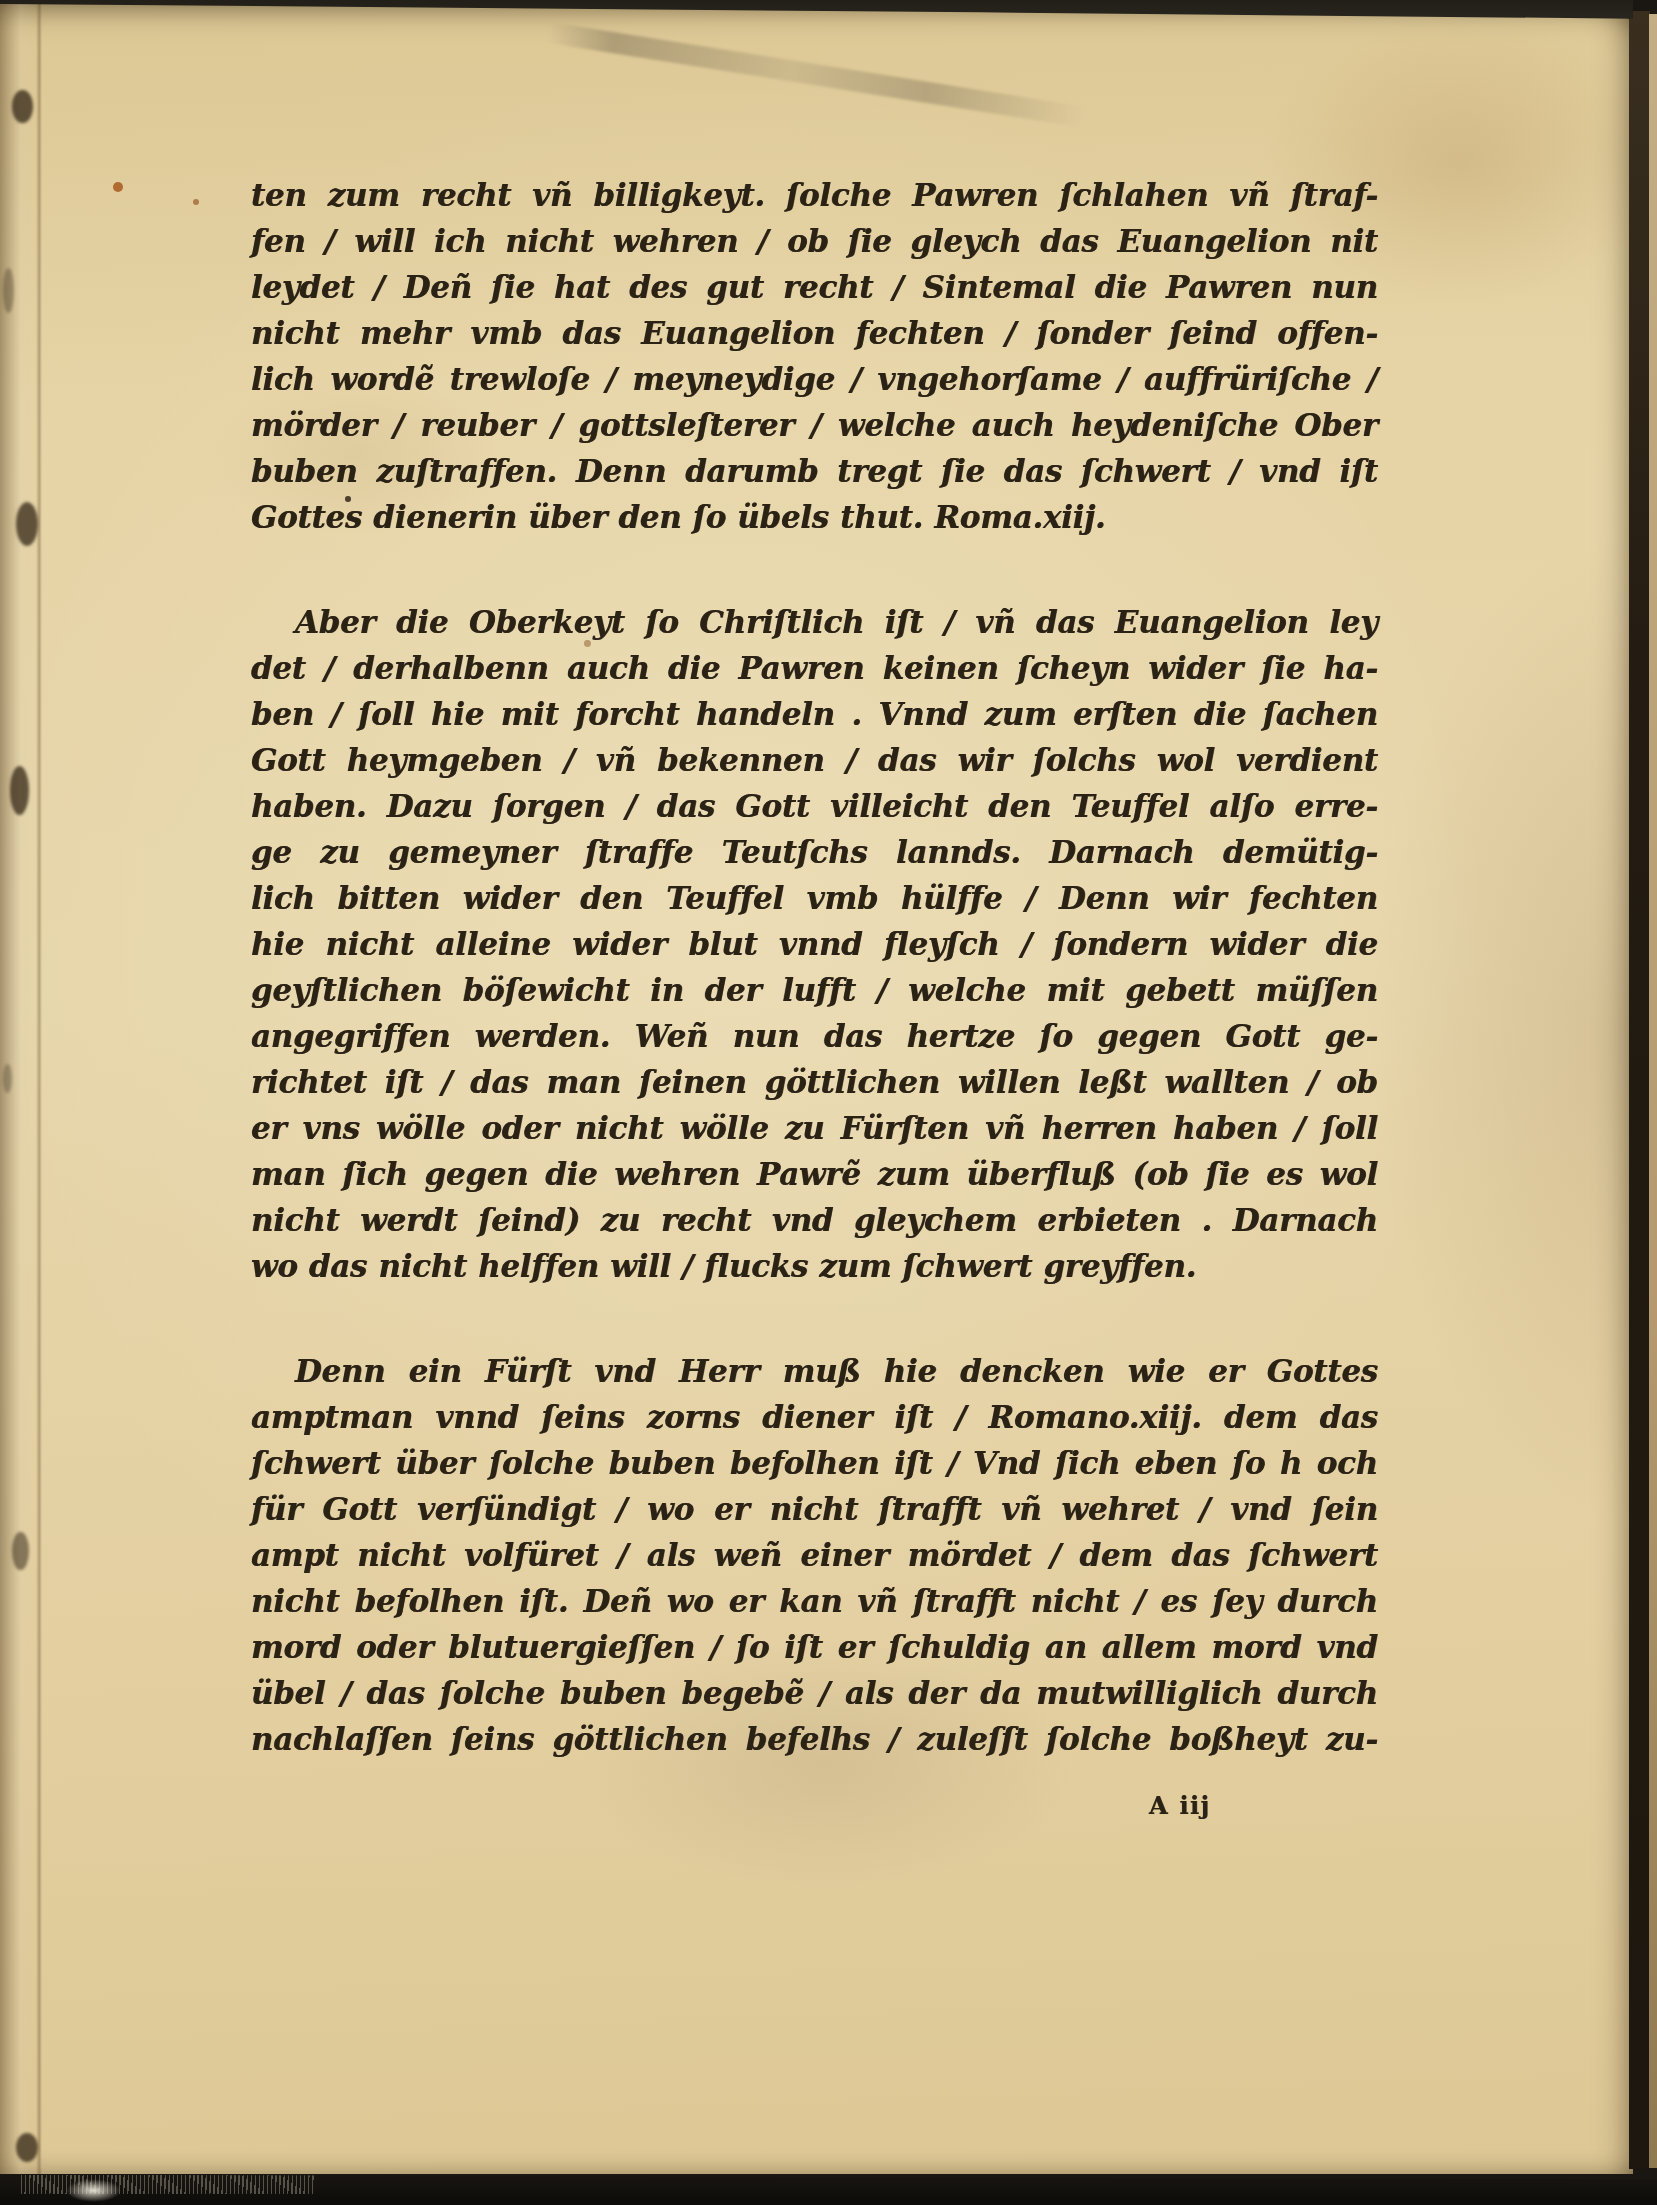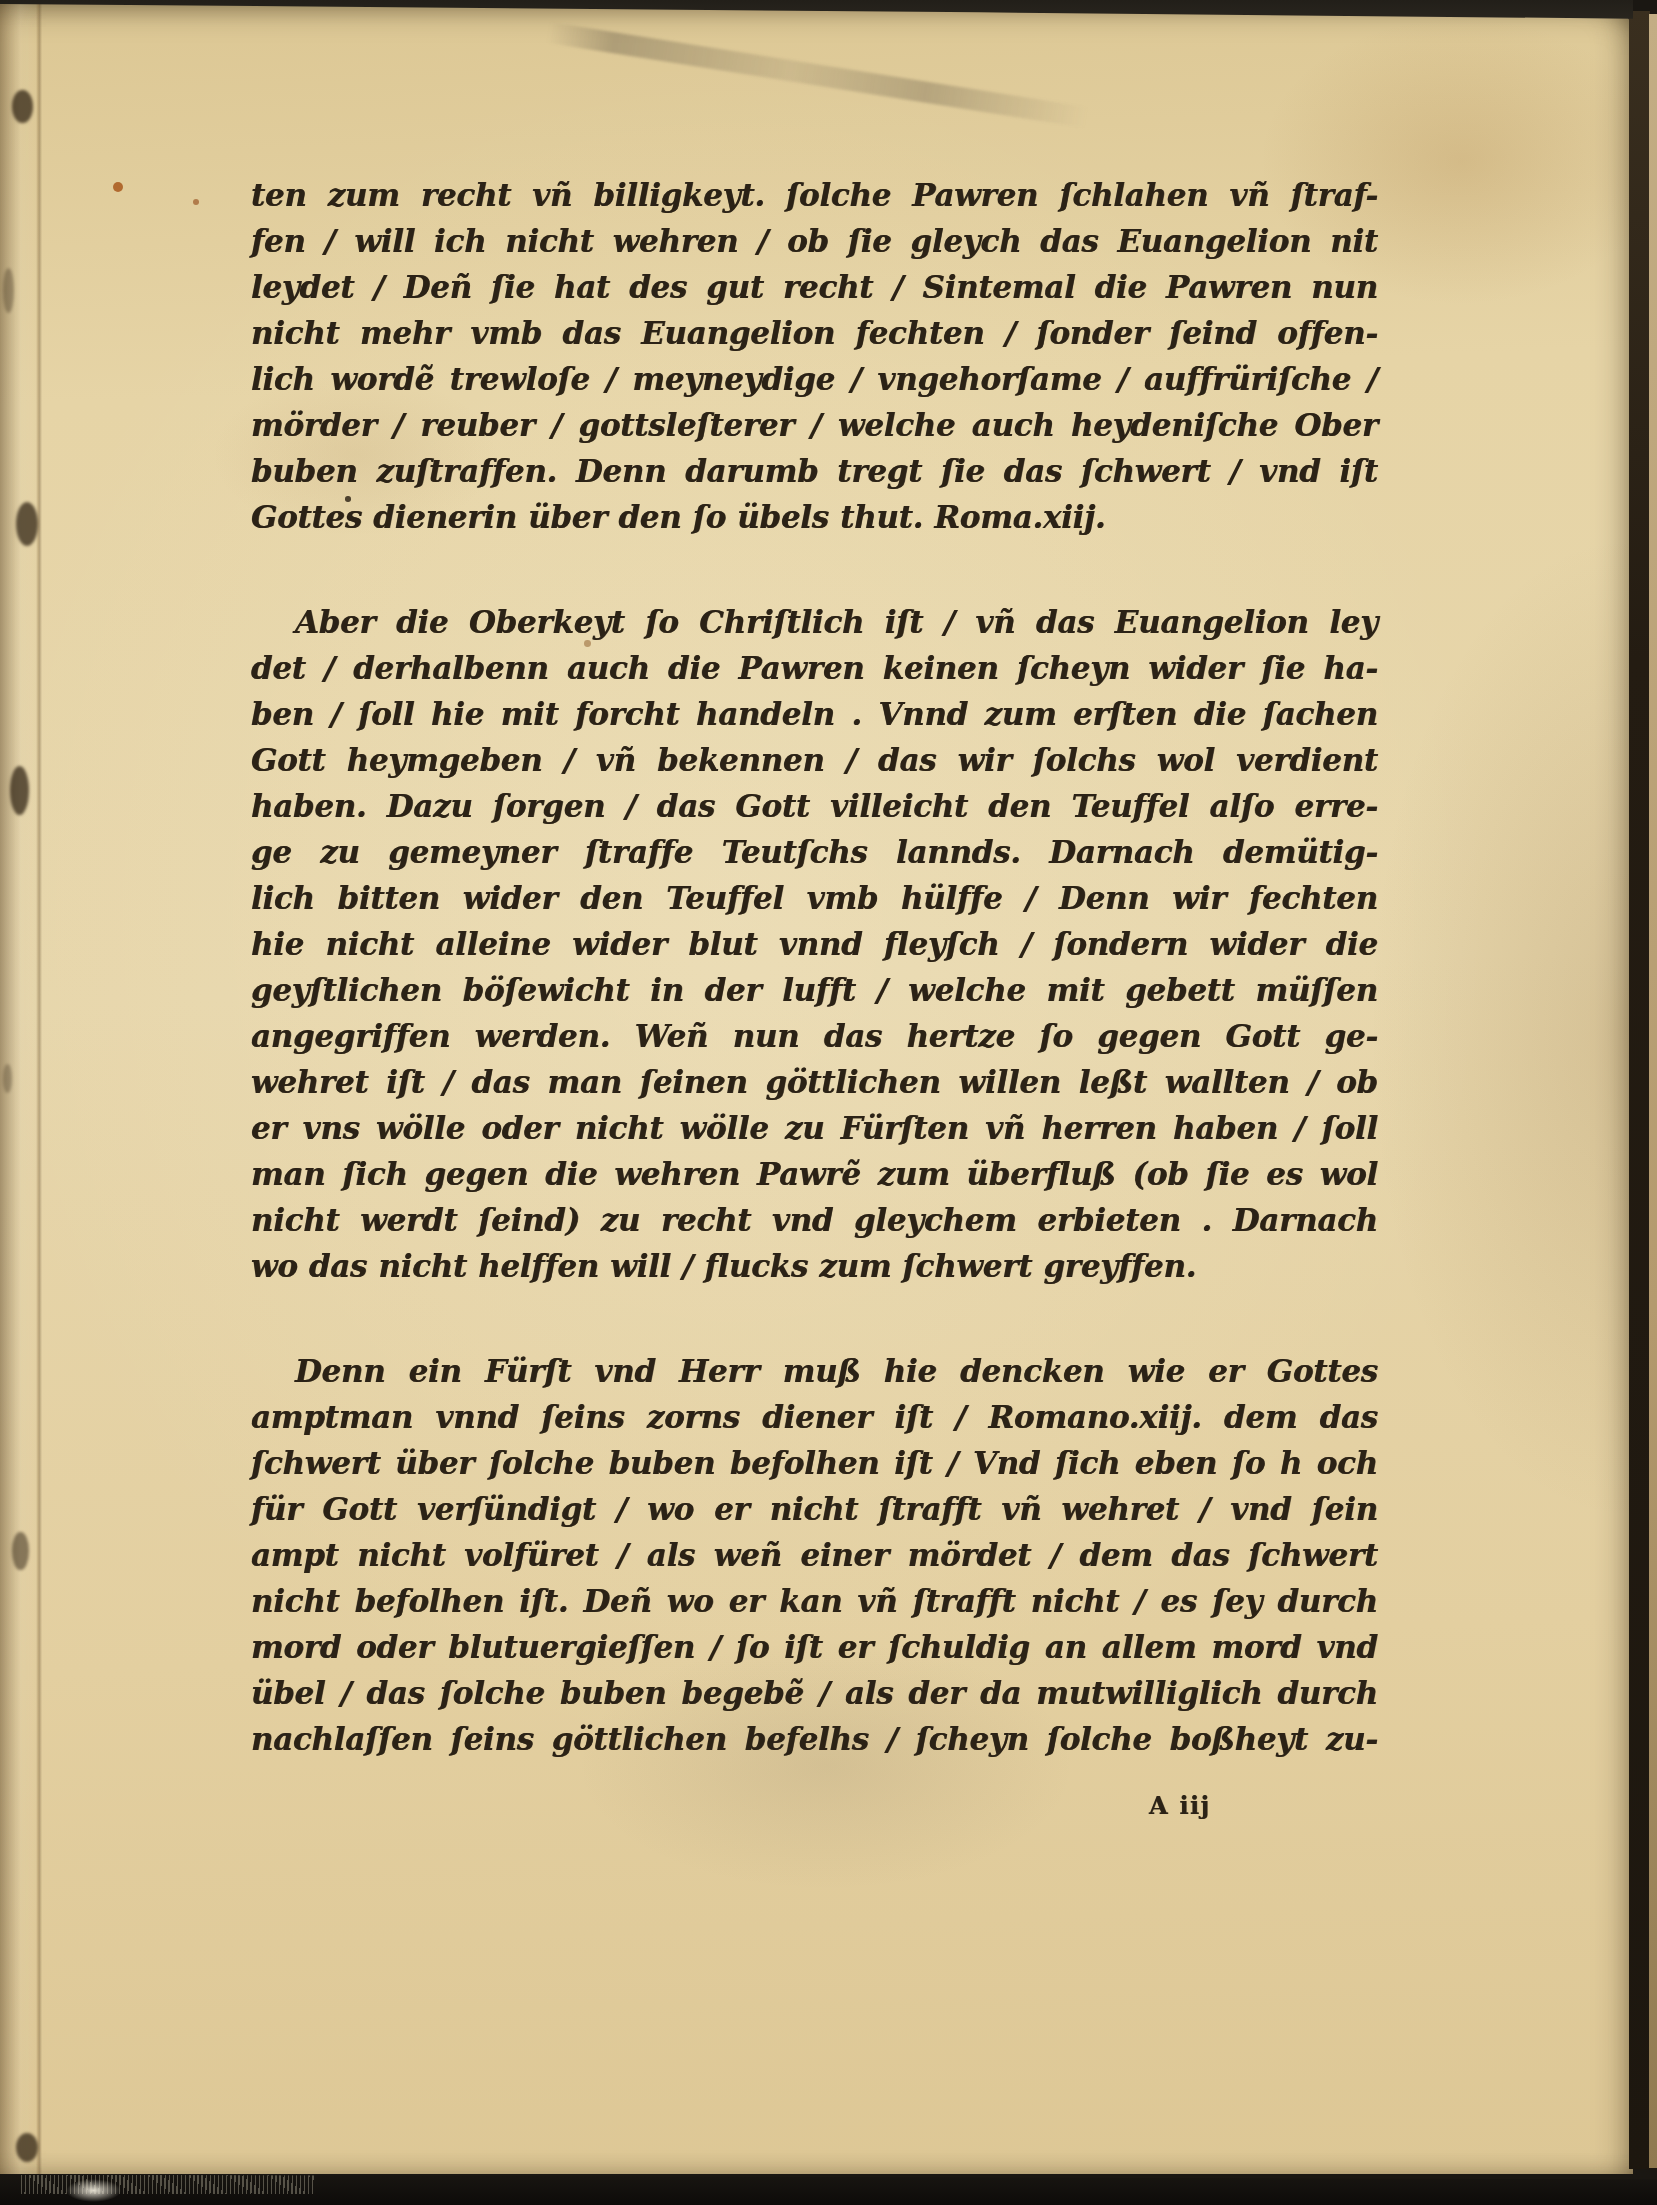--- a/index.html
+++ b/index.html
@@ -145,36 +145,36 @@
           <div class="line indent">Aber die Oberkeyt ſo Chriſtlich iſt / vñ das Euangelion ley</div>
           <div class="line">det / derhalbenn auch die Pawren keinen ſcheyn wider ſie ha-</div>
           <div class="line">ben / ſoll hie mit forcht handeln . Vnnd zum erſten die ſachen</div>
           <div class="line">Gott heymgeben / vñ bekennen / das wir ſolchs wol verdient</div>
           <div class="line">haben. Dazu ſorgen / das Gott villeicht den Teuffel alſo erre-</div>
           <div class="line">ge zu gemeyner ſtraffe Teutſchs lannds. Darnach demütig-</div>
           <div class="line">lich bitten wider den Teuffel vmb hülffe / Denn wir fechten</div>
           <div class="line">hie nicht alleine wider blut vnnd fleyſch / ſondern wider die</div>
           <div class="line">geyſtlichen böſewicht in der lufft / welche mit gebett müſſen</div>
           <div class="line">angegriffen werden. Weñ nun das hertze ſo gegen Gott ge-</div>
-          <div class="line">wehret iſt / das man ſeinen göttlichen willen leßt wallten / ob</div>
+          <div class="line">richtet iſt / das man ſeinen göttlichen willen leßt wallten / ob</div>
           <div class="line">er vns wölle oder nicht wölle zu Fürſten vñ herren haben / ſoll</div>
           <div class="line">man ſich gegen die wehren Pawrẽ zum überfluß (ob ſie es wol</div>
           <div class="line">nicht werdt ſeind) zu recht vnd gleychem erbieten . Darnach</div>
           <div class="line nojust">wo das nicht helffen will / flucks zum ſchwert greyffen.</div>
         </div>
         <div class="paragraph">
           <div class="line indent">Denn ein Fürſt vnd Herr muß hie dencken wie er Gottes</div>
           <div class="line">amptman vnnd ſeins zorns diener iſt / Romano.xiij. dem das</div>
           <div class="line">ſchwert über ſolche buben befolhen iſt / Vnd ſich eben ſo h och</div>
           <div class="line">für Gott verſündigt / wo er nicht ſtrafft vñ wehret / vnd ſein</div>
           <div class="line">ampt nicht volfüret / als weñ einer mördet / dem das ſchwert</div>
           <div class="line">nicht befolhen iſt. Deñ wo er kan vñ ſtrafft nicht / es ſey durch</div>
           <div class="line">mord oder blutuergieſſen / ſo iſt er ſchuldig an allem mord vnd</div>
           <div class="line">übel / das ſolche buben begebẽ / als der da mutwilliglich durch</div>
-          <div class="line">nachlaſſen ſeins göttlichen befelhs / ſcheyn ſolche boßheyt zu-</div>
+          <div class="line">nachlaſſen ſeins göttlichen befelhs / zuleſſt ſolche boßheyt zu-</div>
         </div>
         <div class="signature">A iij</div>
     </div>
   </div>
 
   <div class="fore-gap"></div>
   <div class="fore-strip"></div>
   <div class="top-bar"></div>
   <div class="bottom-bar">
     <div class="foil"></div>

